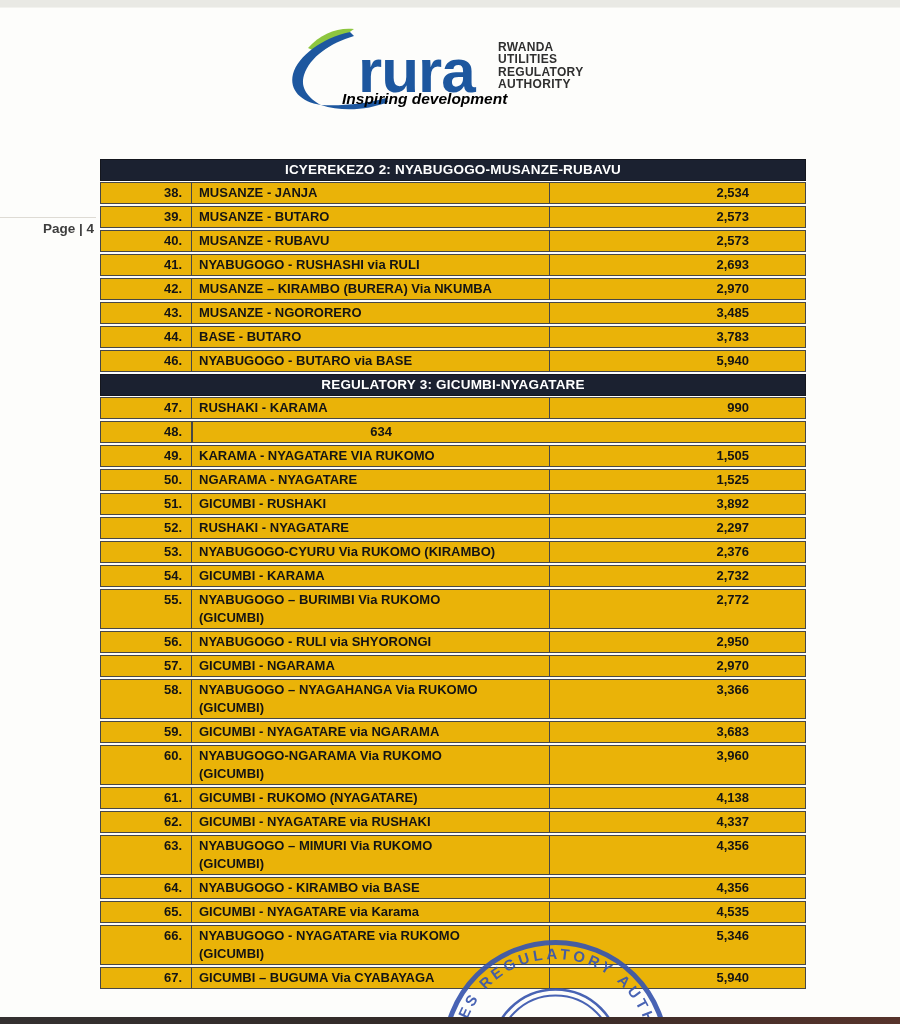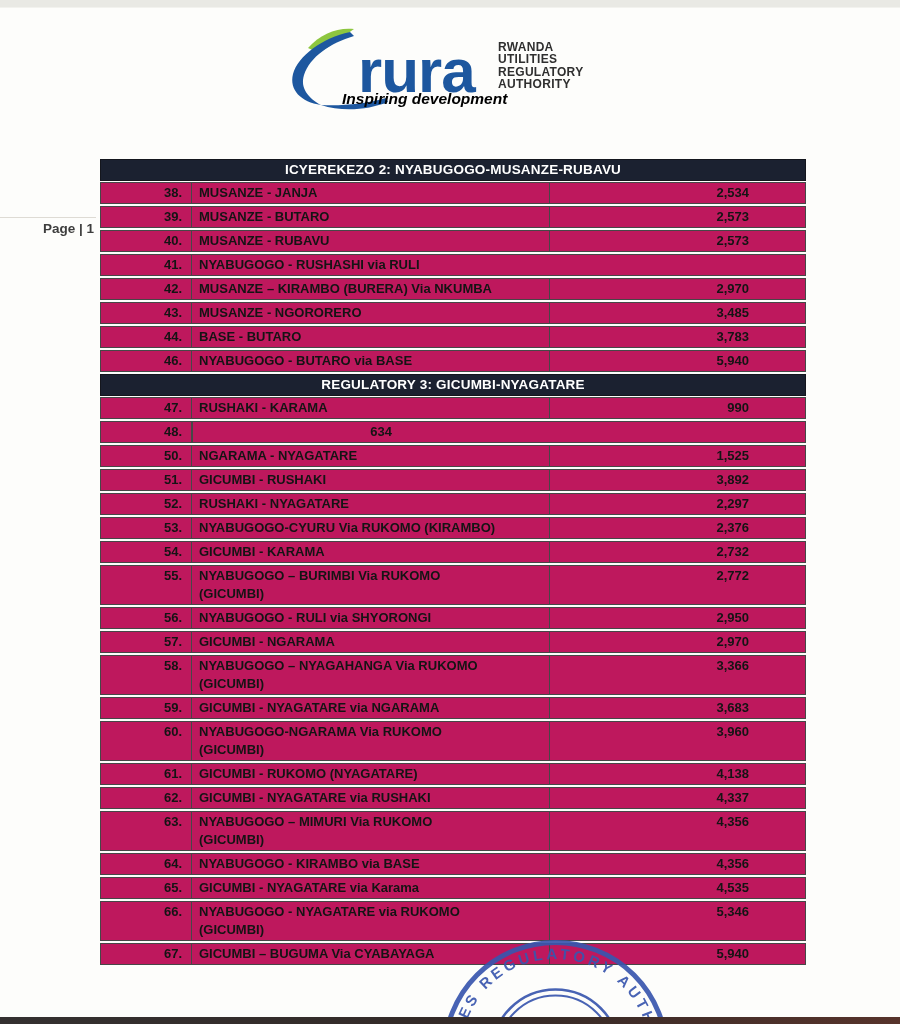--- a/index.html
+++ b/index.html
@@ -44,21 +44,21 @@
   
   .fare-table{position:absolute;left:100px;top:119px;width:706px;margin-top:40px;}
   .sec-header{
     background:var(--header-bg);color:#fff;
     font-size:13.5px;font-weight:bold;text-align:center;
     height:20px;line-height:20px;letter-spacing:.2px;margin-bottom:1px;
     border:1px solid #14161d;
   }
   .row{
     display:flex;align-items:stretch;
-    border:1px solid #474747;margin-bottom:2px;background:#be185d;
+    border:1px solid #474747;margin-bottom:2px;background:#eab308;
     min-height:19px;font-size:13px;font-weight:600;line-height:18px;
   }
   .c-no{
     width:81px;flex:0 0 81px;text-align:right;padding:1px 9px 1px 0;
     border-right:1px solid #474747;
   }
   .c-route{flex:1 1 auto;padding:1px 4px 1px 7px;}
   .route2{display:block;}
   .c-fare{
     width:199px;flex:0 0 199px;text-align:right;padding:1px 56px 1px 0;
@@ -89,21 +89,21 @@
   <div class="tagline">Inspiring development</div>
   <div class="authority-text">
       <div>RWANDA</div>
       <div>UTILITIES</div>
       <div>REGULATORY</div>
       <div>AUTHORITY</div>
     </div>
 </div>
 
 <div class="footer-line"></div>
-<div class="page-label">Page | 1</div>
+<div class="page-label">Page | 4</div>
 
 <div class="fare-table">
     <div class="sec-header">ICYEREKEZO 2: NYABUGOGO-MUSANZE-RUBAVU</div>
     <div class="row">
       <span class="c-no">38.</span>
       <span class="c-route">MUSANZE - JANJA</span>
       <span class="c-fare">2,534</span>
     </div>
     <div class="row">
       <span class="c-no">39.</span>
@@ -111,20 +111,21 @@
       <span class="c-fare">2,573</span>
     </div>
     <div class="row">
       <span class="c-no">40.</span>
       <span class="c-route">MUSANZE - RUBAVU</span>
       <span class="c-fare">2,573</span>
     </div>
     <div class="row">
       <span class="c-no">41.</span>
       <span class="c-route">NYABUGOGO - RUSHASHI via RULI</span>
+      <span class="c-fare">2,693</span>
     </div>
     <div class="row">
       <span class="c-no">42.</span>
       <span class="c-route">MUSANZE – KIRAMBO (BURERA) Via NKUMBA</span>
       <span class="c-fare">2,970</span>
     </div>
     <div class="row">
       <span class="c-no">43.</span>
       <span class="c-route">MUSANZE - NGORORERO</span>
       <span class="c-fare">3,485</span>
@@ -141,20 +142,25 @@
     </div>
     <div class="sec-header">REGULATORY 3: GICUMBI-NYAGATARE</div>
     <div class="row">
       <span class="c-no">47.</span>
       <span class="c-route">RUSHAKI - KARAMA</span>
       <span class="c-fare">990</span>
     </div>
     <div class="row">
       <span class="c-no">48.</span>
       <span class="c-fare">634</span>
+    </div>
+    <div class="row">
+      <span class="c-no">49.</span>
+      <span class="c-route">KARAMA - NYAGATARE VIA RUKOMO</span>
+      <span class="c-fare">1,505</span>
     </div>
     <div class="row">
       <span class="c-no">50.</span>
       <span class="c-route">NGARAMA - NYAGATARE</span>
       <span class="c-fare">1,525</span>
     </div>
     <div class="row">
       <span class="c-no">51.</span>
       <span class="c-route">GICUMBI - RUSHAKI</span>
       <span class="c-fare">3,892</span>

